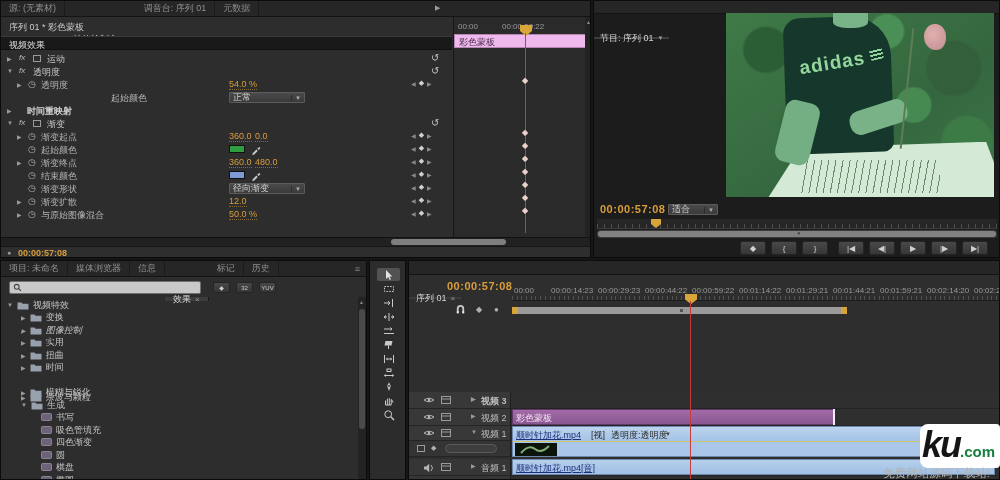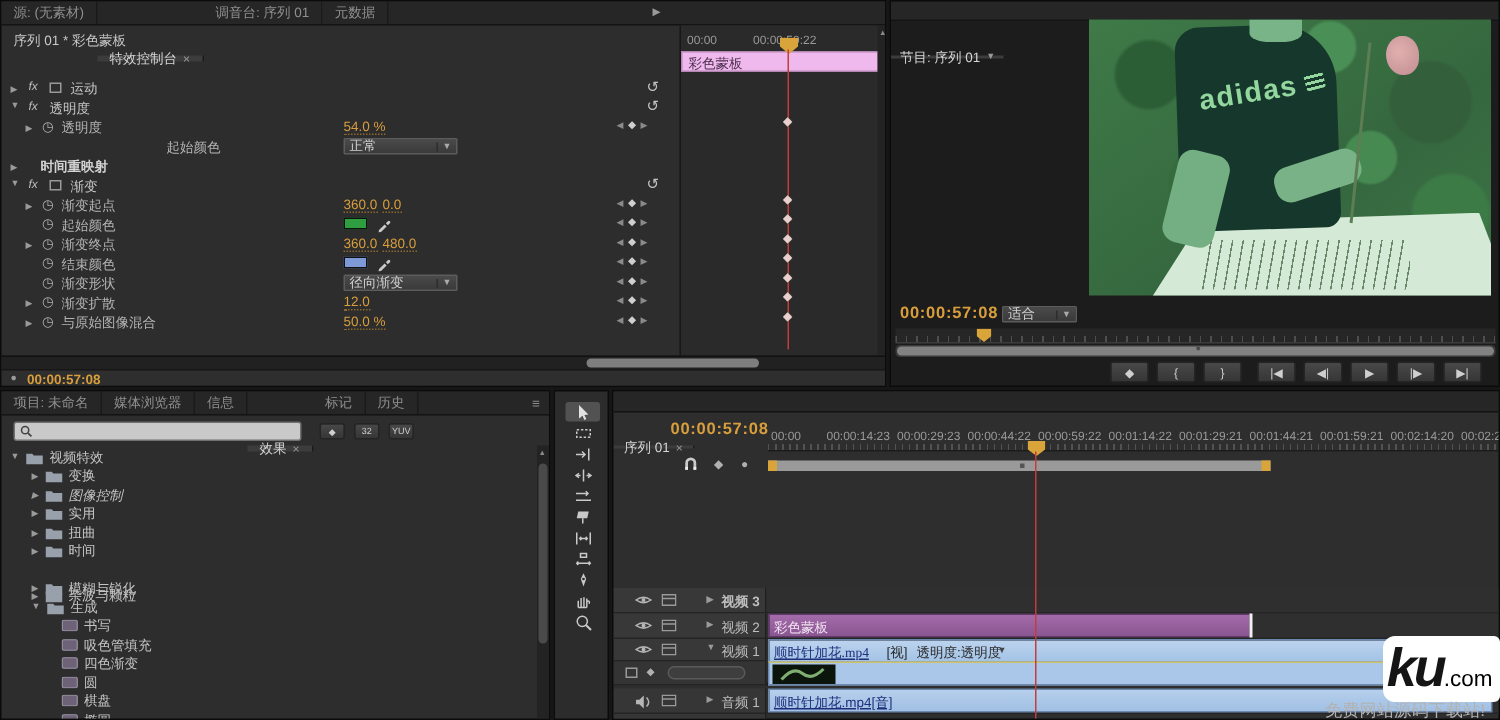--- a/index.html
+++ b/index.html
@@ -58,20 +58,23 @@
           <span>调音台: 序列 01</span>
         </div>
       <div class="tab">
           <span>元数据</span>
         </div>
     </div>
 
     <div class="abs" style="left:8px;top:20px;color:#c9c9c9;">序列 01 * 彩色蒙板</div>
     <div class="abs tri" style="left:434px;top:22px;font-size:7px;">▶</div>
 
+    <div class="abs" style="left:0;top:35px;width:451px;height:14px;background:#191919;border-top:1px solid #3a3a3a;border-bottom:1px solid #101010;">
+      <span class="abs" style="left:8px;top:2px;color:#dcdcdc;">视频效果</span>
+    </div>
 
     <div class="fxrow" style="top:51px;">
       <span class="tri" style="left:6px;">▶</span>
       <span class="fxbadge" style="left:18px;">fx</span>
       <span class="boxicon" style="left:32px;"></span>
       <span class="grp" style="left:46px;">运动</span>
       <span class="reset" style="left:430px;">↺</span>
     </div>
     <div class="fxrow" style="top:64px;">
       <span class="tri" style="left:6px;">▼</span>
@@ -613,21 +616,21 @@
       <span class="abs tri" style="left:62px;top:5px;">▼</span>
       <span class="nm" style="top:2px;">视频 1</span>
     </div>
     <div class="thead" style="top:180px;height:16px;background:#343434;">
       <span class="abs" style="left:8px;top:4px;width:8px;height:7px;border:1px solid #9a9a9a;"></span>
       <span class="abs" style="left:22px;top:3px;font-size:7px;color:#b0b0b0;">◆</span>
       <span class="abs" style="left:36px;top:3px;width:52px;height:9px;background:#3e3e3e;border:1px solid #5a5a5a;border-radius:5px;"></span>
     </div>
     <div class="abs" style="left:102px;top:165px;width:490px;height:31px;background:#2f2f2f;border-bottom:2px solid #1d1d1d;"></div>
     <div class="clip" style="left:103px;top:165px;width:483px;height:15px;background:linear-gradient(#bcd3ee,#a3c3e6);border:1px solid #6d88ad;border-bottom:none;">
-      <span style="position:absolute;left:3px;top:2px;color:#1f2f7c;text-decoration:underline;font-family:Liberation Serif, serif;">顺时针加花.mp4</span>
+      <span style="position:absolute;left:3px;top:2px;color:#1f2f7c;text-decoration:underline;">顺时针加花.mp4</span>
       <span style="position:absolute;left:78px;top:2px;color:#2a2a2a;">[视]</span>
       <span style="position:absolute;left:98px;top:2px;color:#2a2a2a;">透明度:透明度</span>
       <span style="position:absolute;left:152px;top:4px;font-size:6px;color:#444;">▼</span>
     </div>
     <div class="clip" style="left:103px;top:180px;width:483px;height:16px;background:#aac6e8;border:1px solid #6d88ad;border-top:1px solid #cfc469;">
       <span style="position:absolute;left:2px;top:1px;width:42px;height:13px;background:#0c150c;">
         <svg width="42" height="13" viewBox="0 0 42 13">
             <path d="M6,10 q8,-9 14,-4 q6,5 14,-3" fill="none" stroke="#7fae72" stroke-width="2"></path>
           </svg>
       </span>
@@ -672,19 +675,19 @@
     </div>
 
     <div class="abs pent" style="left:276px;top:33px;width:12px;height:10px;z-index:30;"></div>
     <div class="abs" style="left:281px;top:40px;width:1px;height:180px;background:#c43c3c;z-index:30;"></div>
   </div>
 
   <div class="abs" style="right:0;top:424px;width:178px;height:56px;z-index:50;text-align:right;">
     <div style="display:flex;align-items:baseline;justify-content:flex-end;">
       <span style="background:#fff;border-radius:8px 4px 4px 8px;padding:0 5px 2px 2px;display:flex;align-items:baseline;">
         <span style="font-size:36px;font-weight:bold;font-style:italic;color:#151515;letter-spacing:-2px;">ku</span>
-        <span style="font-size:15px;font-weight:normal;color:#000000;">.com</span>
+        <span style="font-size:15px;font-weight:bold;color:#15803d;">.com</span>
       </span>
     </div>
     <div style="color:#b2b2b2;font-size:11.5px;margin-top:-2px;padding-right:10px;">免费网站源码下载站!</div>
   </div>
 
 </div>
 
 </body></html>

